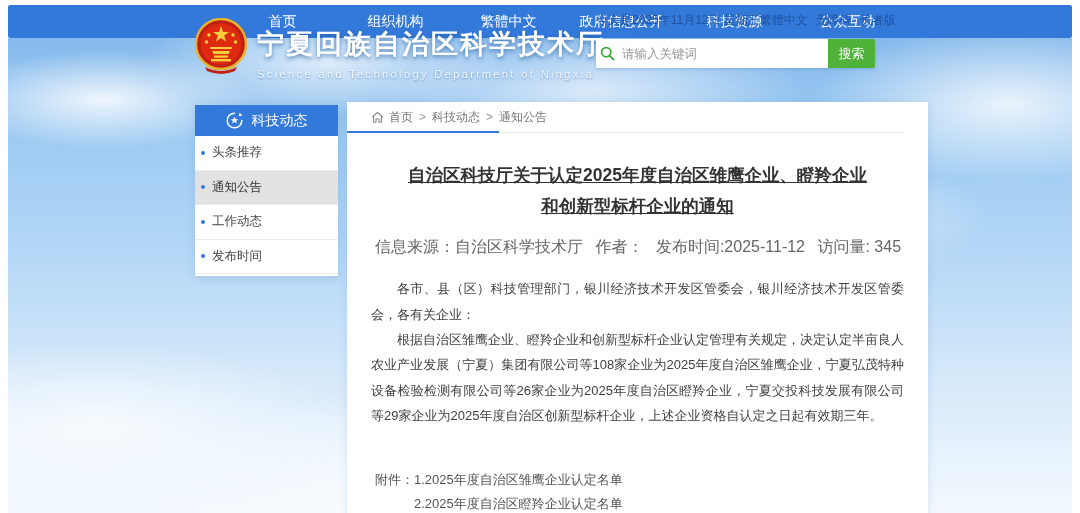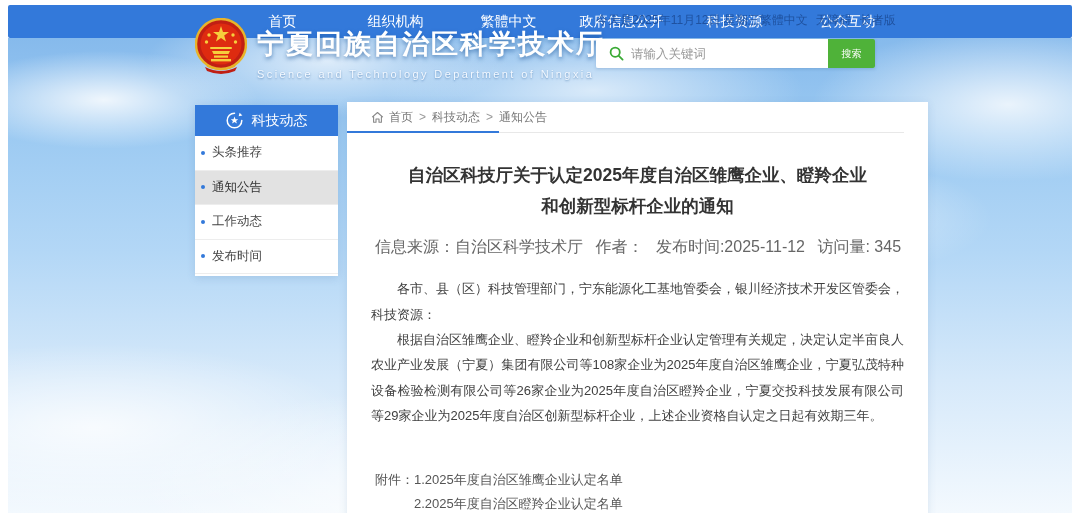--- a/index.html
+++ b/index.html
@@ -52,29 +52,29 @@
   .header-right { position: absolute; left: 596px; top: 12px; width: 279px; }
   .date-row {
     display: flex; justify-content: space-between; align-items: center;
     font-size: 12px; color: #1f52a0; white-space: nowrap;
   }
   .quick-links { display: flex; gap: 8px; }
   .quick-links span { cursor: pointer; }
   .search-row { margin-top: 10px; display: flex; height: 29px; box-shadow: 0 1px 3px rgba(50,100,160,.25); }
   .search-box {
     flex: 1; background: #ffffff; display: flex; align-items: center;
-    border-radius: 2px 0 0 2px; padding-left: 13px;
+    border-radius: 2px 0 0 2px; padding-left: 4px;
   }
   .search-box input {
     border: none; outline: none; flex: 1; font-size: 12.5px; color: #333;
     margin-left: 7px; font-family: inherit; background: transparent;
   }
   .search-box input::placeholder { color: #999; }
   .search-btn {
-    width: 47px; background: #4fb239; color: #ffffff; font-size: 10px;
+    width: 47px; background: #4fb239; color: #ffffff; font-size: 13px;
     border: none; cursor: pointer; border-radius: 0 2px 2px 0; font-family: inherit;
   }
 
   
   .sidebar {
     position: absolute; left: 195px; top: 105px; width: 143px;
     background: #ffffff; box-shadow: 0 2px 8px rgba(70,110,160,.18);
     padding-bottom: 2px;
   }
   .sidebar-head {
@@ -101,21 +101,21 @@
     position: relative; height: 31px; display: flex; align-items: center;
     font-size: 12px; color: #777; border-bottom: 1px solid #e8e8e8;
   }
   .crumb-row .sep { margin: 0 6px; color: #999; }
   .crumb-link { cursor: pointer; }
   .crumb-row .blue-line {
     position: absolute; left: -24px; bottom: -1px; width: 152px; height: 2px; background: #3379da;
   }
   .home-ico { margin-right: 5px; display: inline-flex; }
 
-  .art-title { margin-top: 27px; text-align: center; color: #333; font-size: 17.5px; font-weight: bold; line-height: 1.75; }
+  .art-title { margin-top: 27px; text-align: center; color: #333; font-size: 17.5px; font-weight: bold; line-height: 1.75; text-decoration: underline; }
   .art-meta {
     margin-top: 16px; text-align: center; font-size: 16px; color: #666; white-space: nowrap;
   }
   .art-meta span { margin: 0 4px; }
   .art-body { margin-top: 18px; font-size: 13px; color: #3f3f3f; line-height: 1.95; text-align: justify; }
   .art-body p { text-indent: 2em; }
   .attachments { margin-top: 40px; margin-left: 4px; display: flex; font-size: 13px; color: #555; line-height: 1.8; }
   .attach-items .attach-item { cursor: pointer; }
 </style>
 </head>
@@ -226,21 +226,21 @@
     </div>
 
     <div class="art-meta">
       <span>信息来源：自治区科学技术厅</span>
       <span>作者：</span>
       <span>发布时间:2025-11-12</span>
       <span>访问量: 345</span>
     </div>
 
     <div class="art-body">
-      <p>各市、县（区）科技管理部门，宁东能源化工基地管委会，银川经济技术开发区管委会，科技资源：</p>
+      <p>各市、县（区）科技管理部门，银川经济技术开发区管委会，银川经济技术开发区管委会，各有关企业：</p>
       <p>根据自治区雏鹰企业、瞪羚企业和创新型标杆企业认定管理有关规定，决定认定半亩良人农业产业发展（宁夏）集团有限公司等108家企业为2025年度自治区雏鹰企业，宁夏弘茂特种设备检验检测有限公司等26家企业为2025年度自治区瞪羚企业，宁夏交投科技发展有限公司等29家企业为2025年度自治区创新型标杆企业，上述企业资格自认定之日起有效期三年。</p>
     </div>
 
     <div class="attachments">
       <span>附件：</span>
       <span class="attach-items">
         <div class="attach-item">1.2025年度自治区雏鹰企业认定名单</div>
         <div class="attach-item">2.2025年度自治区瞪羚企业认定名单</div>
         <div class="attach-item">3.2025年度自治区创新型标杆企业认定名单</div>
       </span>

